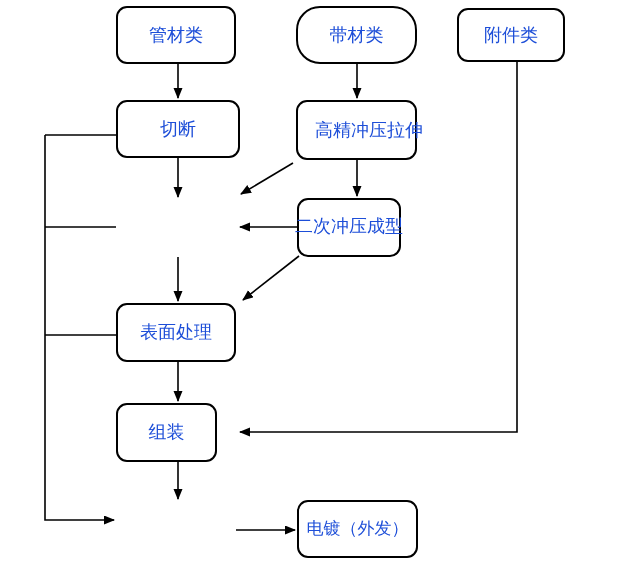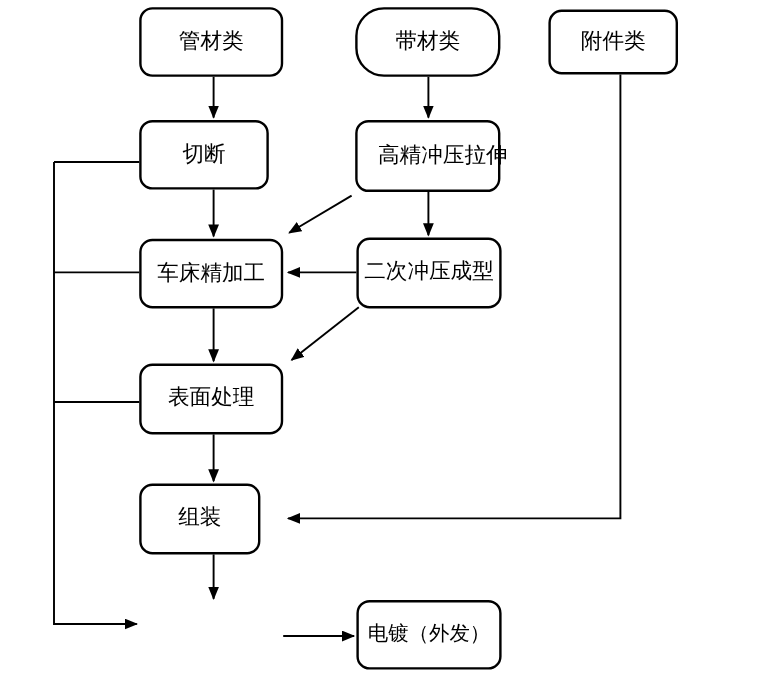--- a/index.html
+++ b/index.html
@@ -26,35 +26,35 @@
     position: absolute;
     box-sizing: border-box;
     background: #ffffff;
     border: 2px solid #000000;
     border-radius: 11px;
     display: flex;
     flex-direction: column;
     align-items: center;
     justify-content: center;
     text-align: center;
-    color: #000000;
+    color: #1d4ed8;
     font-size: 18px;
     line-height: 1.15;
     white-space: nowrap;
   }
   .node .sub {
     font-size: 15px;
   }
   .n-pipe      { left: 116px; top:   6px; width: 120px; height: 58px; }
   .n-strip     { left: 296px; top:   6px; width: 121px; height: 58px; border-radius: 24px; }
   .n-accessory { left: 457px; top:   8px; width: 108px; height: 54px; }
-  .n-cut       { left: 116px; top: 100px; width: 108px; height: 58px; }
+  .n-cut       { left: 116px; top: 100px; width: 124px; height: 58px; }
   .n-stamp     { left: 296px; top: 100px; width: 121px; height: 60px; padding-left: 25px; }
   .n-lathe     { left: 116px; top: 199px; width: 120px; height: 58px; }
-  .n-secondary { left: 297px; top: 198px; width: 121px; height: 59px; }
+  .n-secondary { left: 297px; top: 198px; width: 104px; height: 59px; font-family: Liberation Mono, monospace; }
   .n-surface   { left: 116px; top: 303px; width: 120px; height: 59px; }
   .n-assembly  { left: 116px; top: 403px; width: 101px; height: 59px; }
   .n-inspect   { left: 116px; top: 501px; width: 120px; height: 59px; font-size: 17px; }
   .n-plating   { left: 297px; top: 500px; width: 121px; height: 58px; font-size: 17px; text-align: center; }
 </style>
 </head>
 <body>
 
 <div class="canvas">
 
@@ -101,23 +101,20 @@
   </div>
 
   <div class="node n-cut">
     <span>切断</span>
   </div>
 
   <div class="node n-stamp">
     <span>高精冲压拉伸</span>
   </div>
 
-  <div class="node n-lathe">
-    <span>车床精加工</span>
-  </div>
 
   <div class="node n-secondary">
     <span>二次冲压成型</span>
   </div>
 
   <div class="node n-surface">
     <span>表面处理</span>
   </div>
 
   <div class="node n-assembly">

